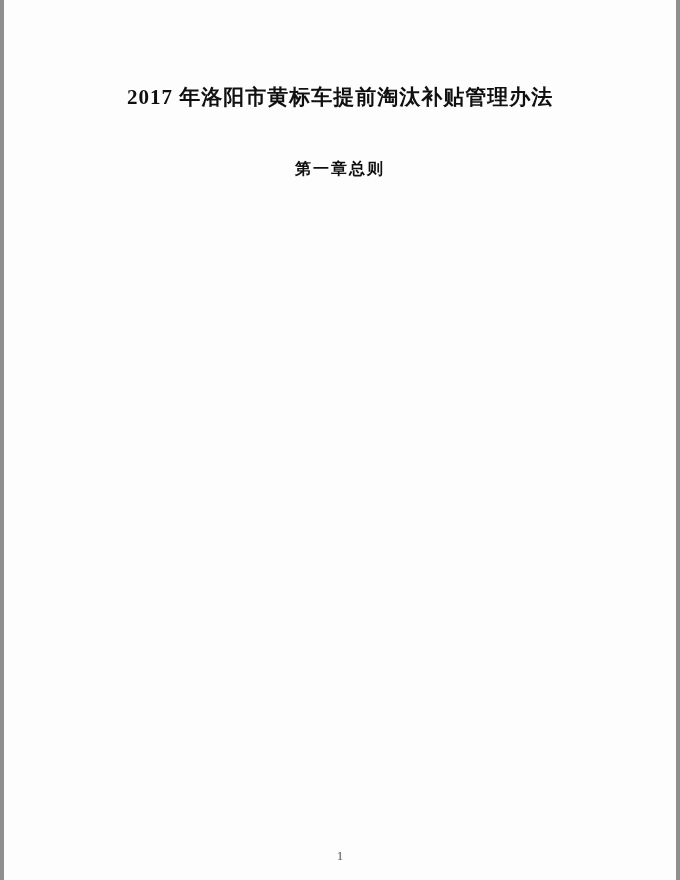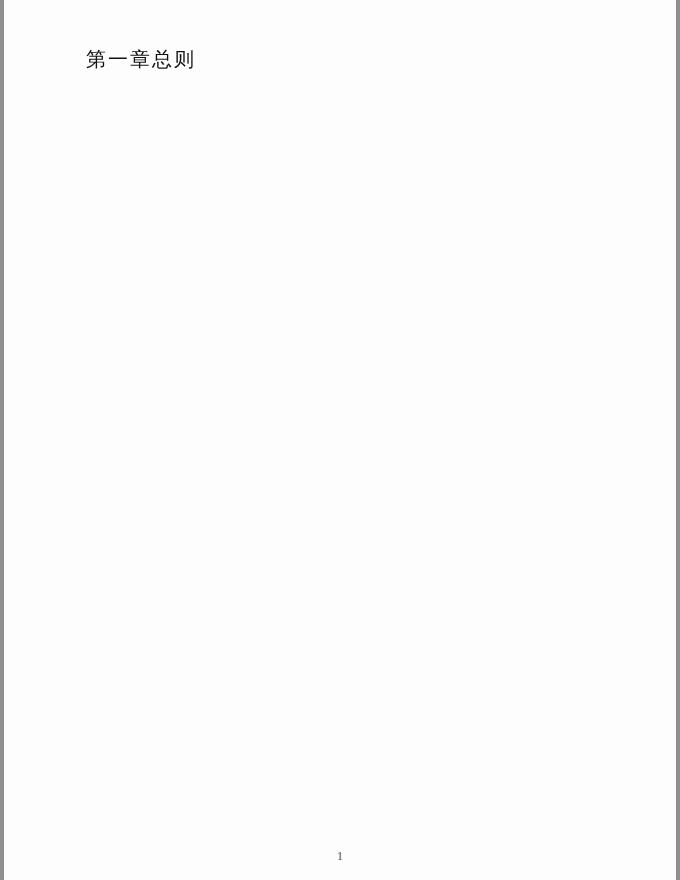--- a/index.html
+++ b/index.html
@@ -41,24 +41,24 @@
     text-align: center;
     font-family: "Liberation Serif", serif;
     font-weight: bold;
     font-size: 21px;
     line-height: 26px;
     letter-spacing: 1px;
     color: #101010;
   }
   .chapter-heading {
     margin: 46px 0 0 0;
-    text-align: left;
+    text-align: center;
     font-family: "Liberation Sans", sans-serif;
-    font-weight: normal;
-    font-size: 20px;
+    font-weight: bold;
+    font-size: 16px;
     line-height: 26px;
     letter-spacing: 2px;
     color: #101010;
   }
   .doc-body {
     margin-top: 44px;
     font-family: "DejaVu Serif", "Liberation Serif", serif;
     font-size: 18px;
     line-height: 34.5px;
     letter-spacing: 2.5px;
@@ -84,20 +84,21 @@
     color: #555555;
   }
 </style>
 </head>
 <body>
 
 <div class="viewport">
   <div class="page-edge left"></div>
 
   <div class="page">
+    <h1 class="doc-title">2017 年洛阳市黄标车提前淘汰补贴管理办法</h1>
 
     <h2 class="chapter-heading">第一章总则</h2>
 
     <div class="doc-body">
 
 
     </div>
 
     <div class="page-number">1</div>
   </div>

